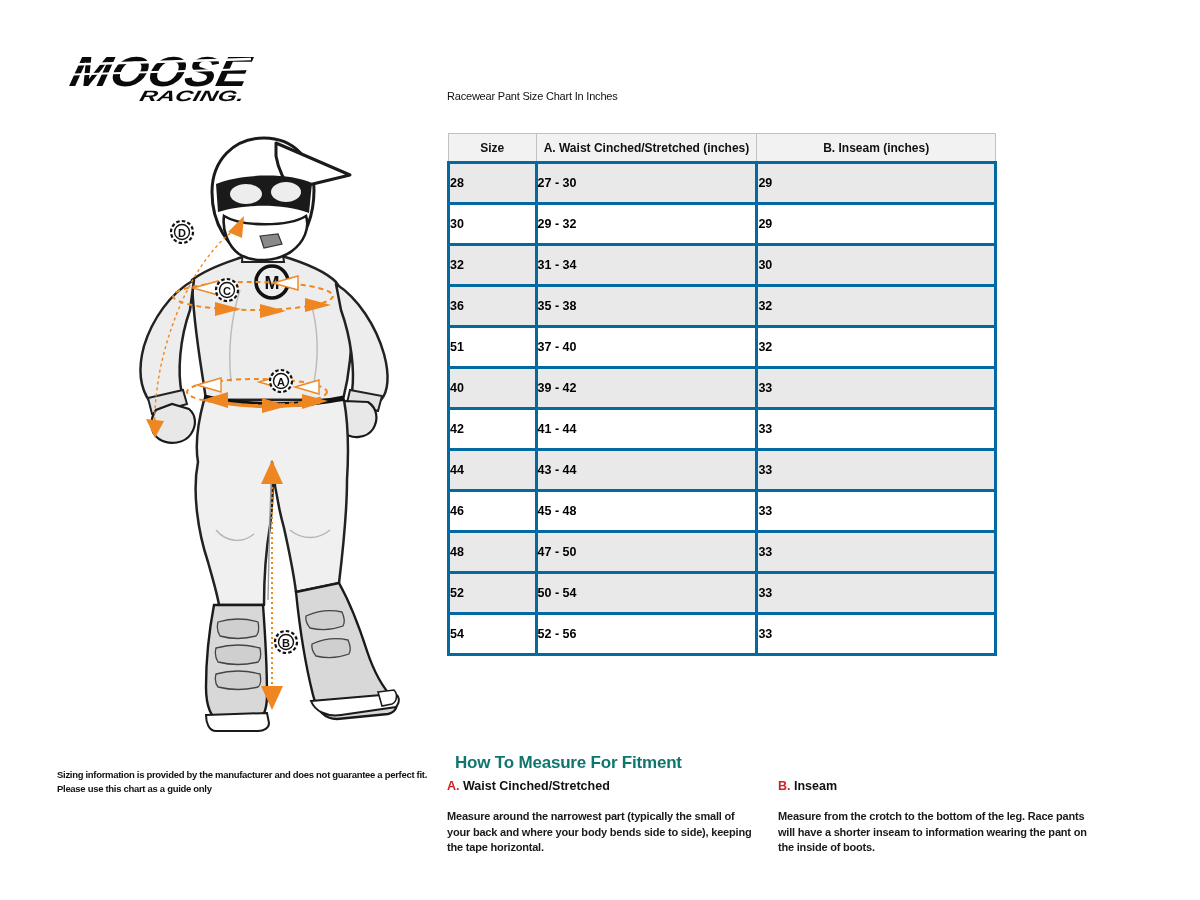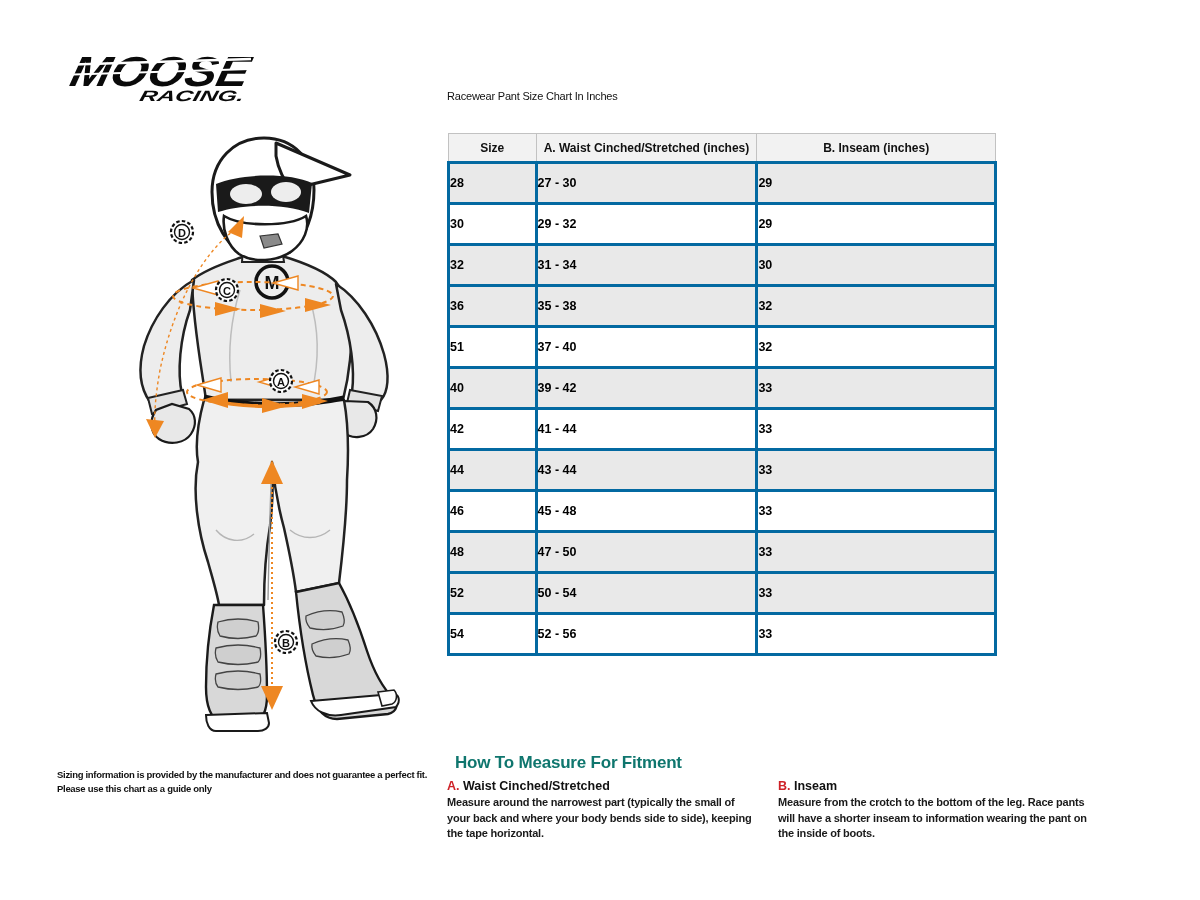--- a/index.html
+++ b/index.html
@@ -18,21 +18,21 @@
   .size-table th { background:#f2f2f2; border:1px solid #c2c2c2; height:29px; font-size:12px; font-weight:bold; color:#111; text-align:center; padding:0 4px; }
   .size-table td { border:3px solid #0369a1; height:41px; font-size:12.5px; font-weight:bold; color:#000000; text-align:left; }
   .size-table tr.alt td { background:#e9e9e9; }
   .size-table col.c1 { width:84px; } .size-table col.c2 { width:212px; } .size-table col.c3 { width:229px; }
 
   
   .howto-title { position:absolute; left:447px; top:753px; font-size:17px; font-weight:bold; color:#0f766e; letter-spacing:-0.2px;margin-left:8px; }
   .measure-col { position:absolute; top:779px; }
   .measure-col.a { left:447px; width:312px; }
   .measure-col.b { left:778px; width:318px; }
-  .measure-head { font-size:12.5px; font-weight:bold; color:#111; margin-bottom:2px; }
+  .measure-head { font-size:12.5px; font-weight:bold; color:#111; margin-bottom:16px; }
   .measure-head .red { color:#ce2127; }
   .measure-text { font-size:11px; font-weight:bold; color:#1a1a1a; line-height:15.5px; letter-spacing:-0.2px; }
 
   
   .disclaimer { position:absolute; left:57px; top:768px; max-width:375px; font-size:9.5px; font-weight:bold; color:#111; line-height:13.5px; letter-spacing:-0.3px; }
 
   svg text { font-family:"Liberation Sans", sans-serif; }
 </style>
 </head>
 <body>

